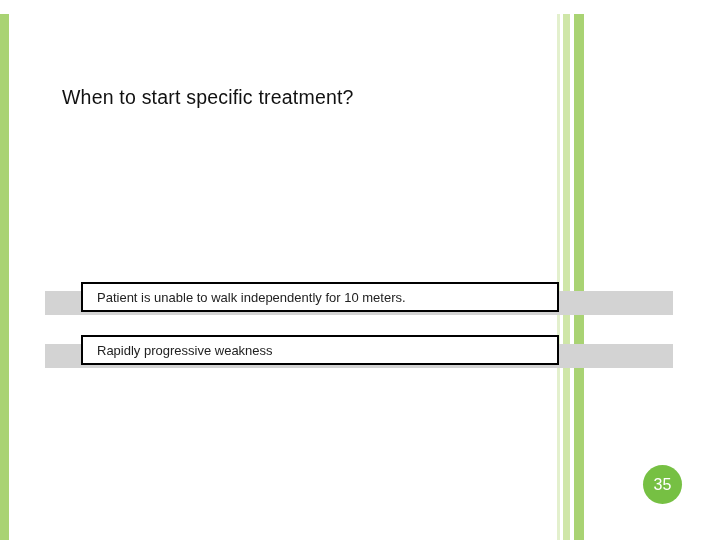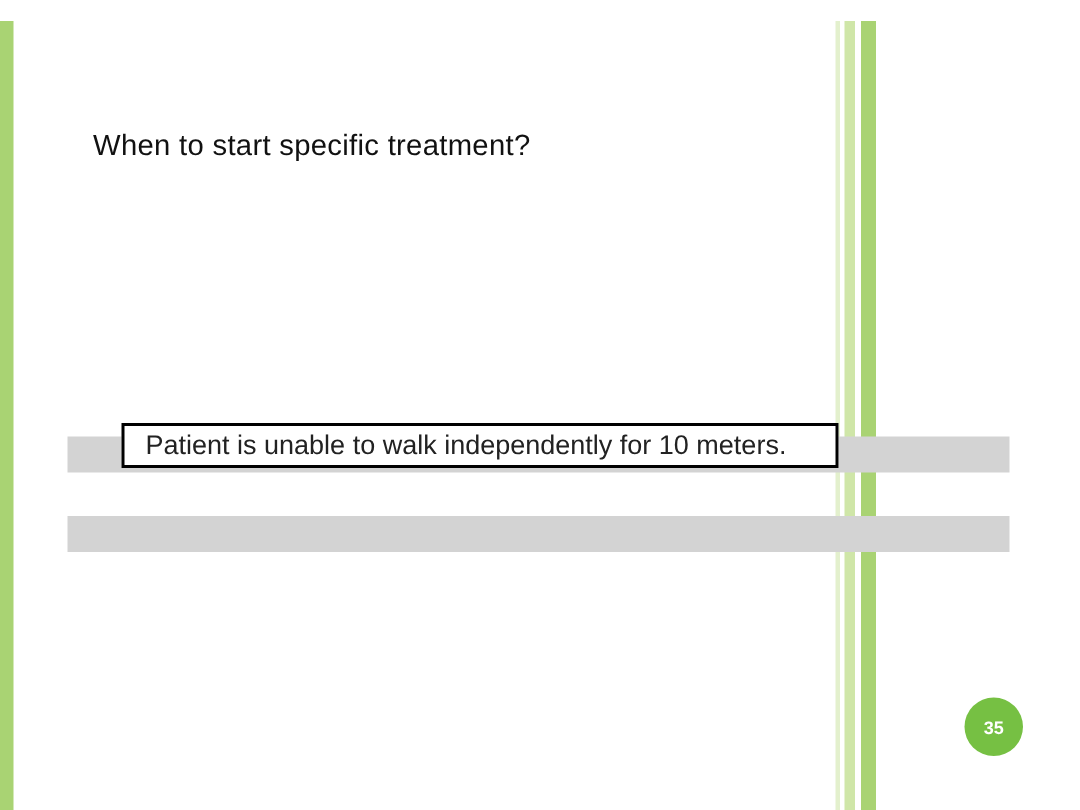--- a/index.html
+++ b/index.html
@@ -89,43 +89,42 @@
     height: 30px;
     background: #ffffff;
     border: 2px solid #000000;
     box-sizing: border-box;
   }
   .row .box .txt {
     position: absolute;
     left: 14px;
     top: 50%;
     transform: translateY(-50%);
-    font-size: 18px;
+    font-size: 13px;
     color: #222222;
     white-space: nowrap;
   }
 
   #row0 { top: 268px; }
   #row1 { top: 321px; }
   #row2 { top: 374px; }
 
   .page-badge {
     position: absolute;
     left: 643px;
     top: 451px;
     width: 39px;
     height: 39px;
     border-radius: 50%;
     background: #76c043;
     color: #ffffff;
-    font-size: 12px;
+    font-size: 16px;
     display: flex;
     align-items: center;
     justify-content: center;
-    font-weight: bold;
   }
 </style>
 </head>
 <body>
 
 <div class="slide">
 
   <div class="band-left"></div>
   <div class="band-right-thin"></div>
   <div class="band-right-inner"></div>
@@ -135,18 +134,21 @@
 
   <div class="row" id="row0">
     <div class="shadow"></div>
     <div class="box">
       <span class="txt">Patient is unable to walk independently for 10 meters.</span>
     </div>
   </div>
 
   <div class="row" id="row1">
     <div class="shadow"></div>
+    <div class="box">
+      <span class="txt">Rapidly progressive weakness</span>
+    </div>
   </div>
 
 
   <div class="page-badge">35</div>
 
 </div>
 
 </body></html>

